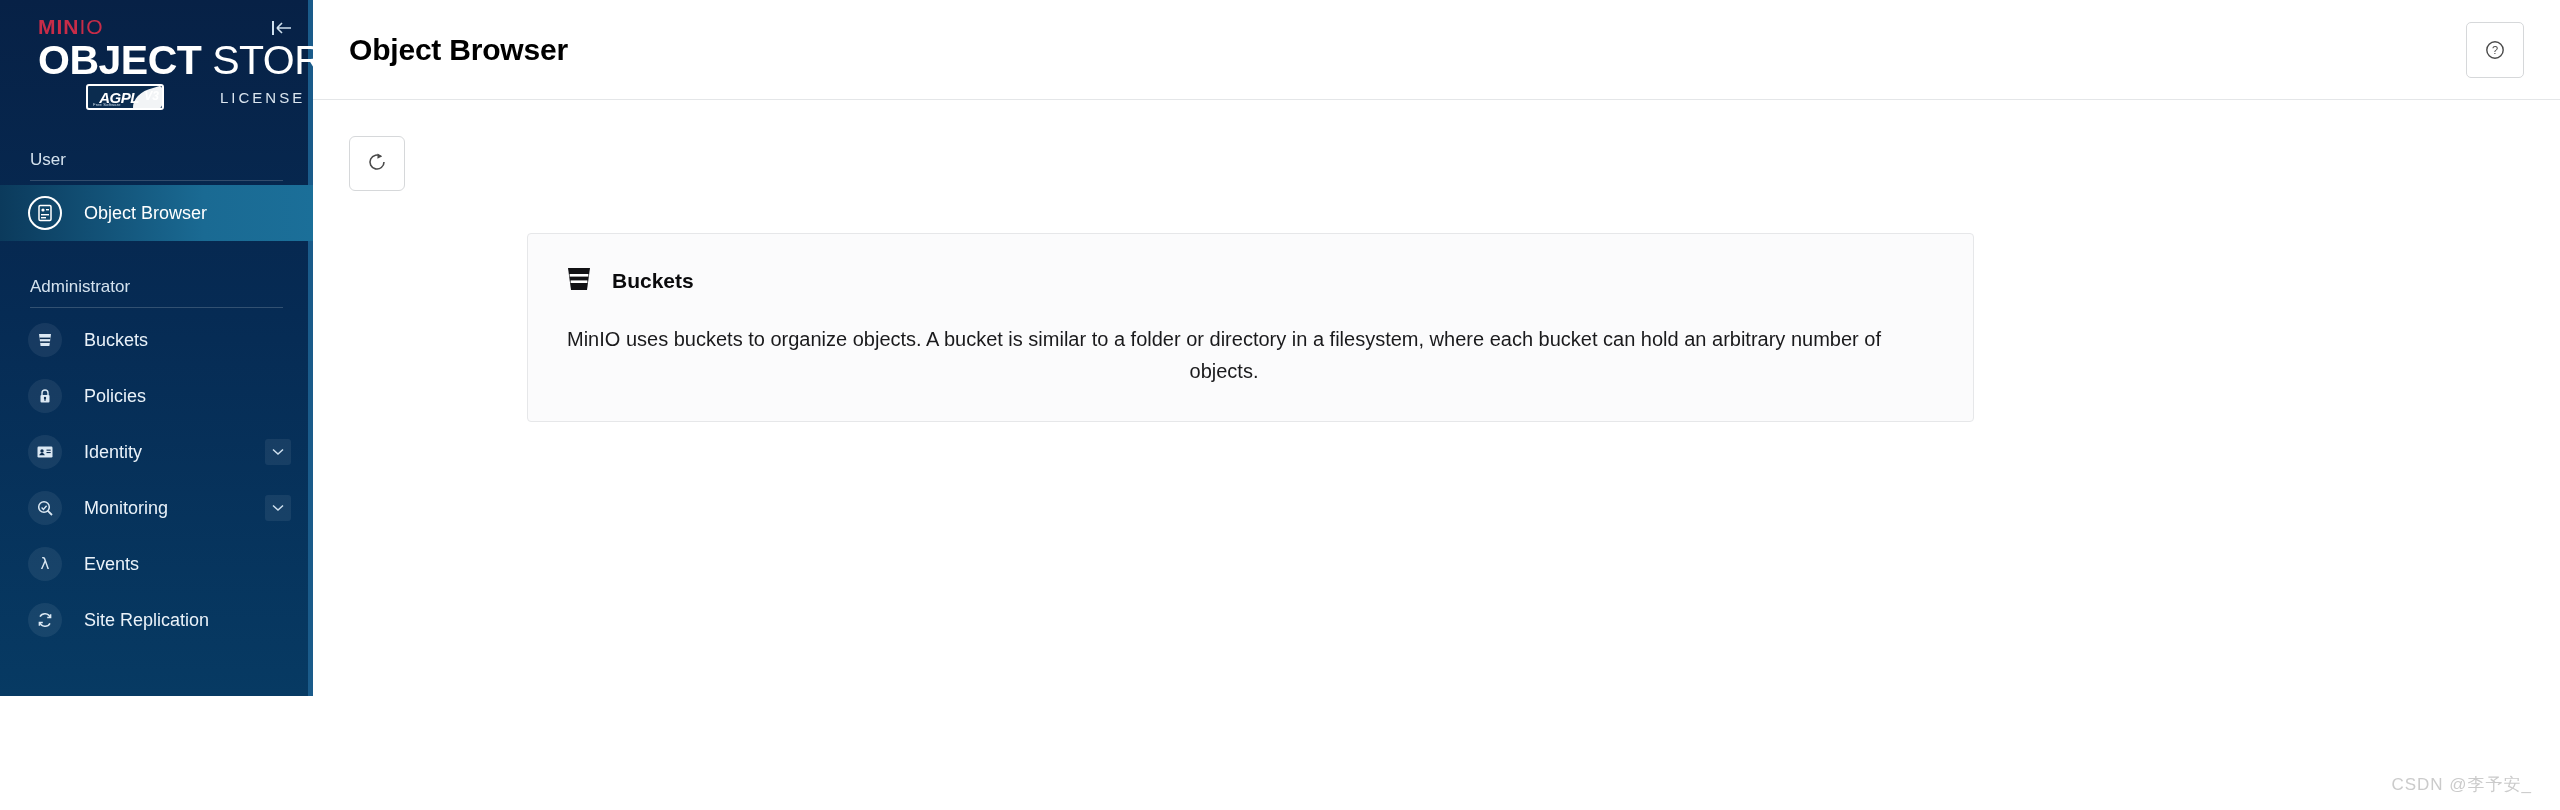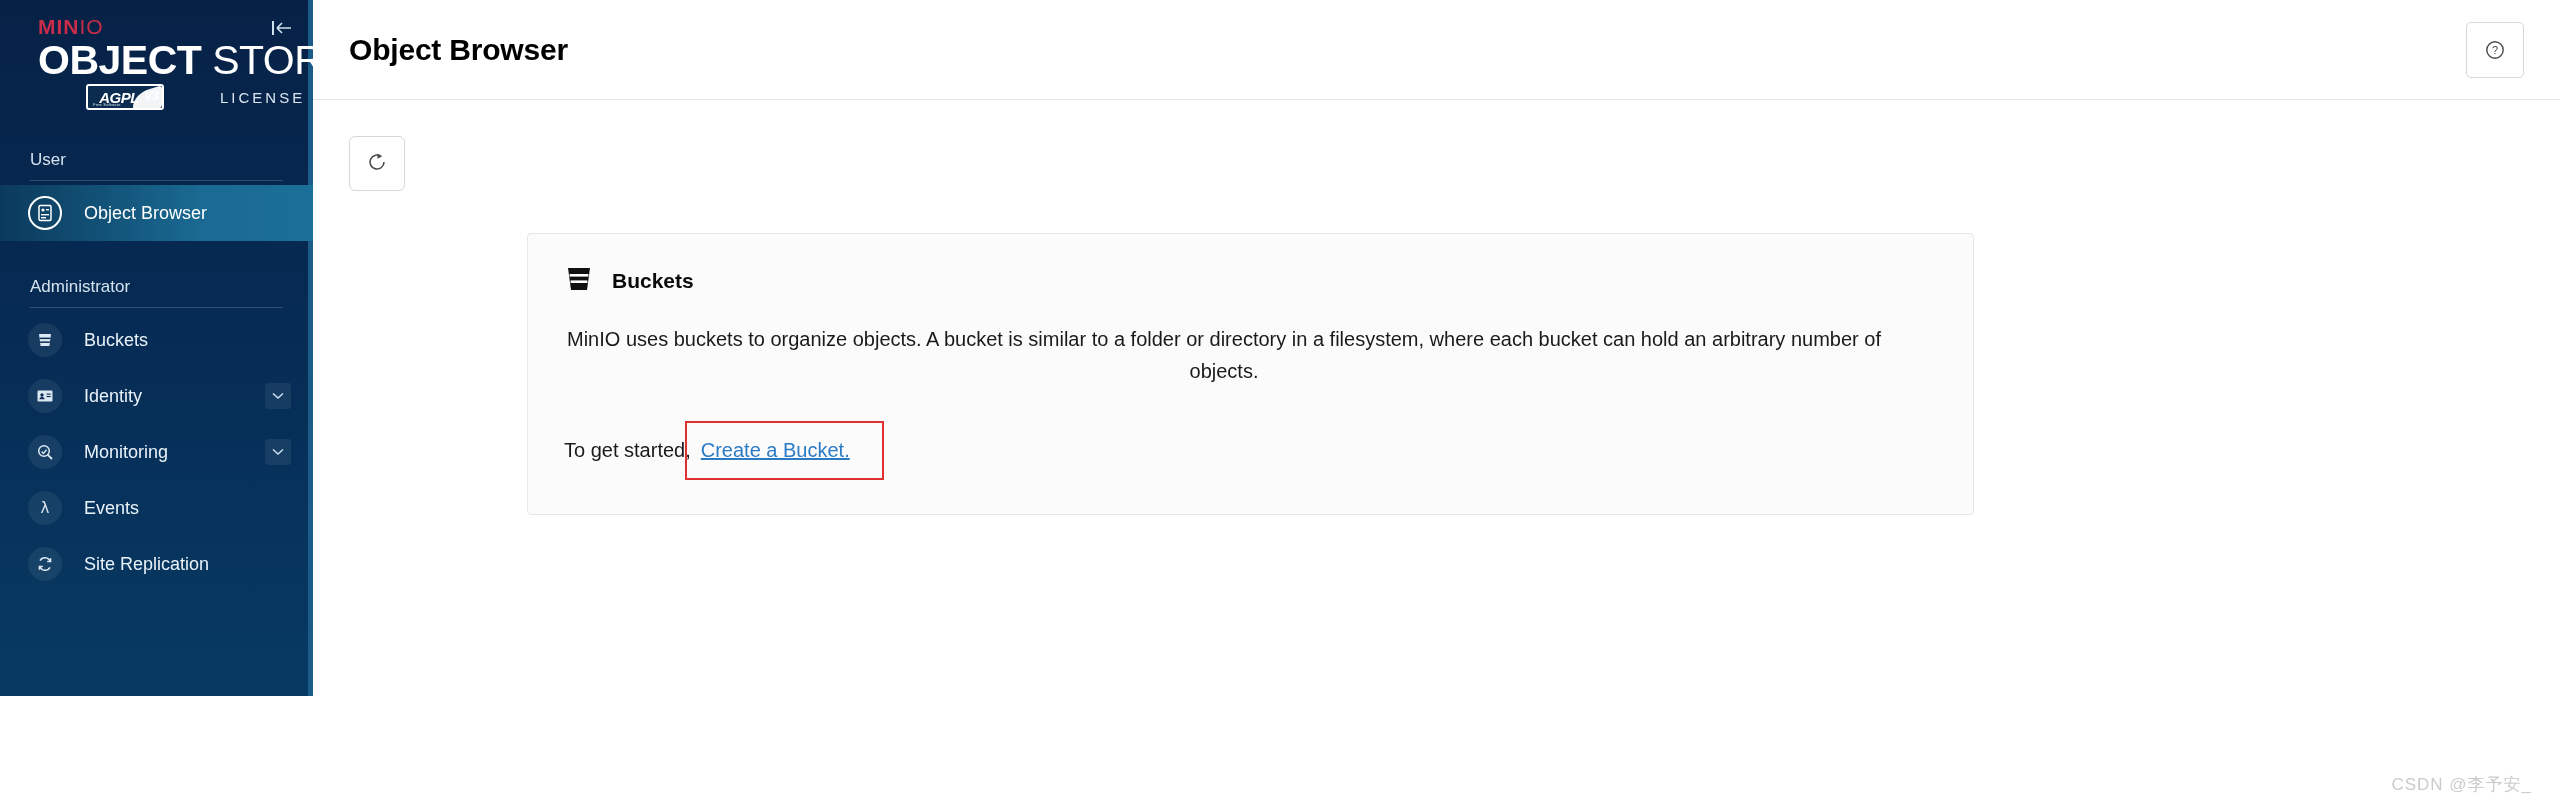--- a/index.html
+++ b/index.html
@@ -277,20 +277,31 @@
         <span class="nav-icon">
           <svg width="18" height="18" viewBox="0 0 18 18">
             <path d="M3 3h12l-1.6 12H4.6L3 3z" fill="#dbe8f3"></path>
             <rect x="3.6" y="6.6" width="10.8" height="1.5" fill="#0b2c4f"></rect>
             <rect x="4.1" y="10.4" width="9.8" height="1.5" fill="#0b2c4f"></rect>
           </svg>
         </span>
         <span class="nav-label">Buckets</span>
       </li>
 
+      <li class="nav-item">
+        <span class="nav-icon">
+          <svg width="18" height="18" viewBox="0 0 18 18">
+            <path d="M6 8V6a3 3 0 0 1 6 0v2" fill="none" stroke="#dbe8f3" stroke-width="1.4"></path>
+            <rect x="4.5" y="8" width="9" height="7.5" rx="1" fill="#dbe8f3"></rect>
+            <circle cx="9" cy="11" r="1.2" fill="#0b2c4f"></circle>
+            <rect x="8.4" y="11.4" width="1.2" height="2.4" fill="#0b2c4f"></rect>
+          </svg>
+        </span>
+        <span class="nav-label">Policies</span>
+      </li>
 
       <li class="nav-item">
         <span class="nav-icon">
           <svg width="18" height="18" viewBox="0 0 18 18">
             <rect x="1.5" y="3.5" width="15" height="11" rx="1.2" fill="#dbe8f3"></rect>
             <circle cx="6" cy="8" r="1.7" fill="#0b2c4f"></circle>
             <path d="M3.2 12.2c.6-1.5 1.7-2.1 2.8-2.1s2.2.6 2.8 2.1" fill="#0b2c4f"></path>
             <rect x="10.5" y="6.6" width="4.2" height="1.1" fill="#0b2c4f"></rect>
             <rect x="10.5" y="9" width="4.2" height="1.1" fill="#0b2c4f"></rect>
           </svg>
@@ -376,24 +387,18 @@
               <path d="M4 4h22l-3 22H7L4 4z" fill="#111114"></path>
               <rect x="5.6" y="10" width="18.8" height="2.6" fill="#ffffff"></rect>
               <rect x="6.6" y="16.4" width="16.8" height="2.6" fill="#ffffff"></rect>
             </svg>
           </span>
           <span class="card-title">Buckets</span>
         </div>
 
         <div class="card-para">MinIO uses buckets to organize objects. A bucket is similar to a folder or directory in a filesystem, where each bucket can hold an arbitrary number of objects.</div>
 
-        <div class="cta-row">
-          <span>To get started,</span>
-          <span class="cta-highlight">
-            <a class="cta-link" href="#">Create a Bucket.</a>
-          </span>
-        </div>
       </div>
     </div>
 
     <div class="watermark">CSDN @李予安_</div>
   </section>
 </div>
 
 </body></html>

